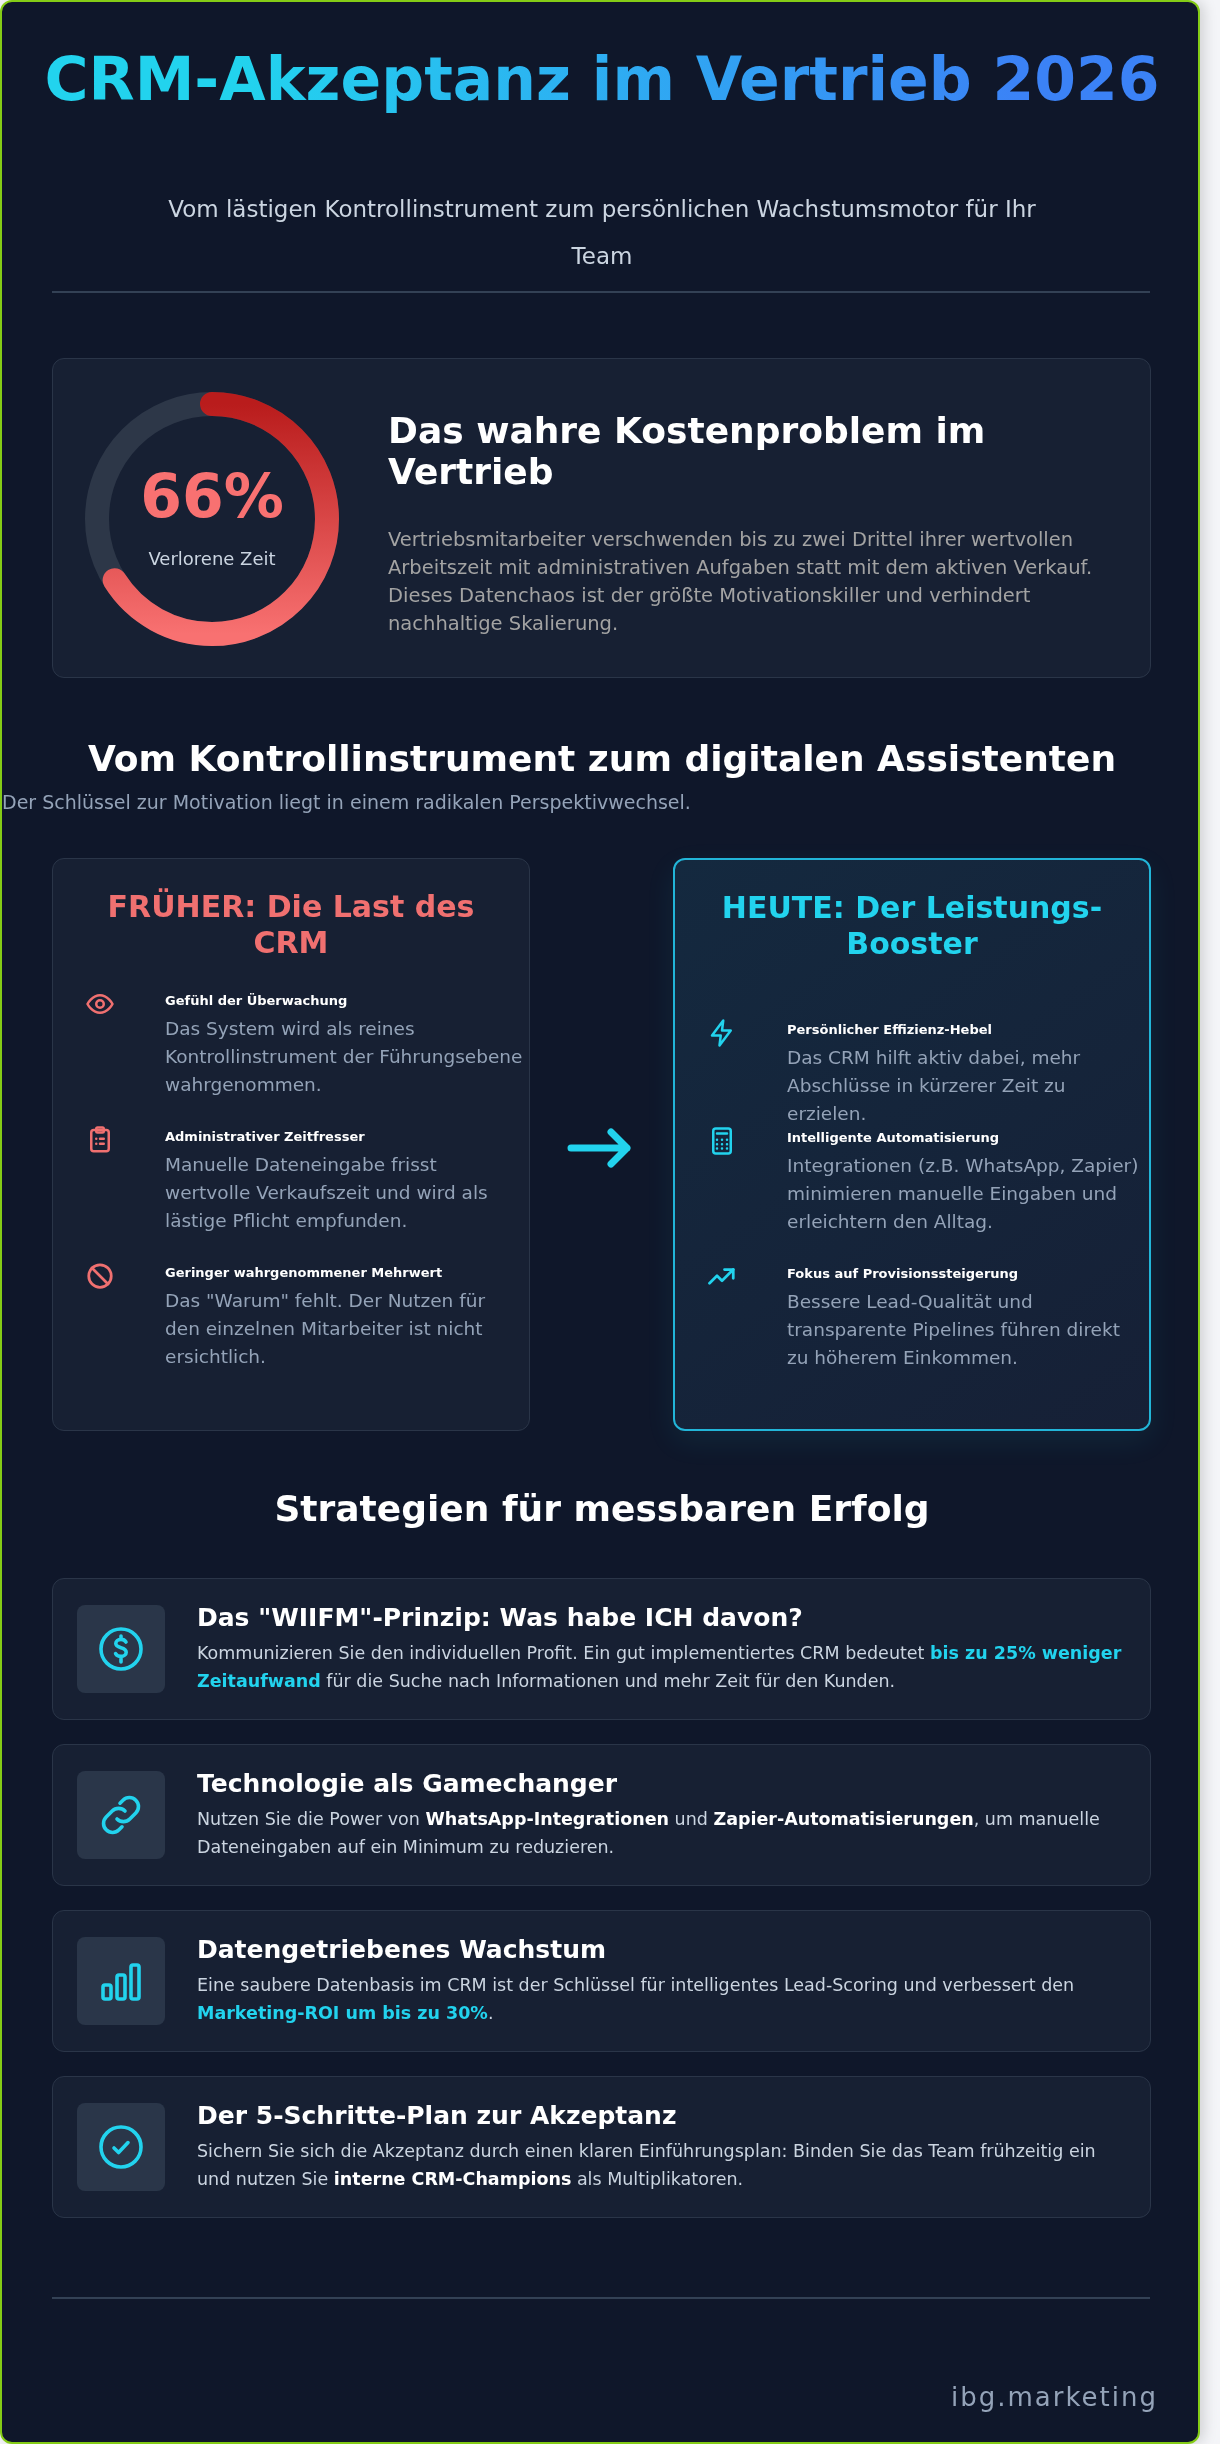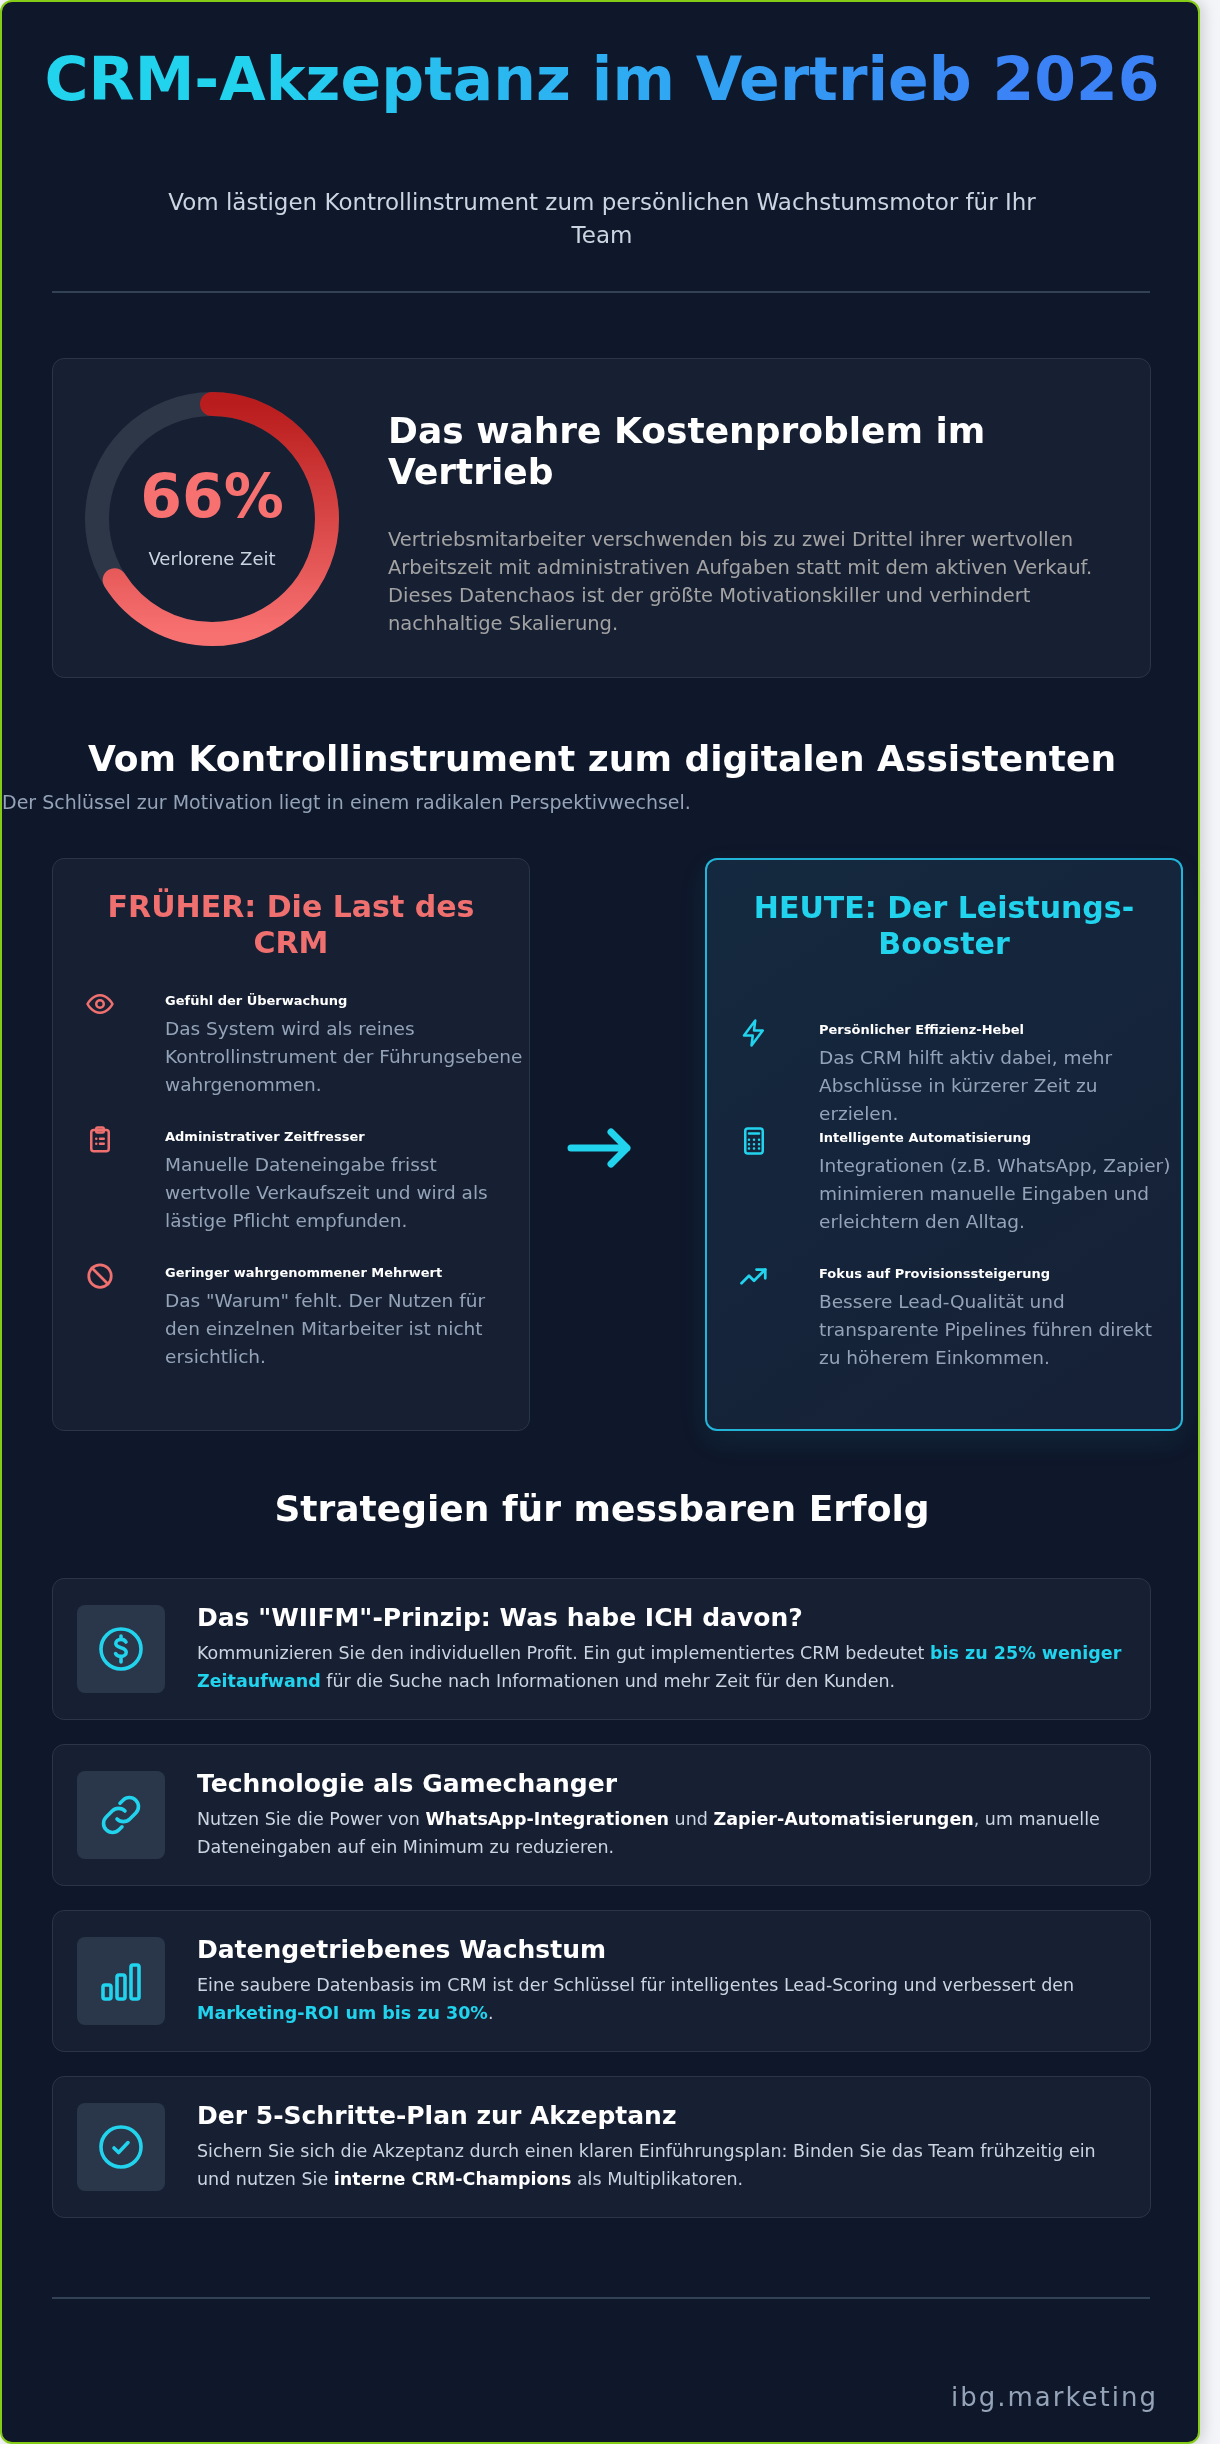--- a/index.html
+++ b/index.html
@@ -9,33 +9,33 @@
     background: #0f172a; border-radius: 12px; border: 2px solid #84cc16;
     box-shadow: 4px 0 14px rgba(0,0,0,0.15);
   }
   .abs { position: absolute; }
   .title {
     left: 0; top: 42px; width: 1200px; text-align: center;
     font-size: 60px; font-weight: bold; line-height: 70px;
     background: linear-gradient(90deg, #22d3ee 20%, #3b82f6 85%);
     -webkit-background-clip: text; background-clip: text; color: transparent;
   }
-  .subtitle { left: 150px; top: 184px; width: 900px; text-align: center; font-size: 23px; line-height: 33px; color: #cbd5e1; }
+  .subtitle { left: 150px; top: 184px; width: 900px; text-align: center; font-size: 23px; line-height: 47px; color: #cbd5e1; }
   .hr { height: 2px; background: #334155; }
   .card { background: #172033; border: 1px solid #2a3548; border-radius: 12px; }
   .ring-wrap { left: 80px; top: 387px; width: 260px; height: 260px; }
   .ring-center { position: absolute; left: 0; top: 0; width: 260px; height: 260px; display: flex; flex-direction: column; align-items: center; justify-content: center; }
   .ring-value { font-size: 60px; font-weight: bold; color: #f87171; line-height: 64px; margin-top: -6px; }
   .ring-label { font-size: 18px; color: #cbd5e1; margin-top: 20px; }
   .problem-h { left: 386px; top: 408px; width: 720px; font-size: 36px; font-weight: bold; color: #ffffff; line-height: 41px; }
   .problem-p { left: 386px; top: 524px; width: 740px; font-size: 19.5px; line-height: 28px; color: #a3a3a3; }
   .sec-h { left: 0; top: 736px; width: 1200px; text-align: center; font-size: 36px; font-weight: bold; color: #fff; }
   .sec-sub { left: 0; top: 789px; width: 1200px; text-align: left; font-size: 19px; color: #94a3b8; }
   .before { left: 50px; top: 856px; width: 478px; height: 573px; padding-left: 33px; }
-  .after { left: 671px; top: 856px; width: 478px; height: 573px; background: linear-gradient(145deg, #14293f 0%, #162036 100%); border: 2.5px solid #22b5d8; box-shadow: 0 10px 30px rgba(34,211,238,0.08); margin-left: 32px; }
+  .after { left: 671px; top: 856px; width: 478px; height: 573px; background: linear-gradient(145deg, #14293f 0%, #162036 100%); border: 2.5px solid #22b5d8; box-shadow: 0 10px 30px rgba(34,211,238,0.08); }
   .col-h { position: absolute; left: 0; width: 100%; top: 30px; text-align: center; font-size: 30px; font-weight: bold; line-height: 36px; padding: 0 30px; }
   .col-h.red { color: #f07070; }
   .col-h.cyan { color: #22d3ee; }
   .item { position: absolute; left: 32px; width: 420px; }
   .item .ico { position: absolute; left: 0; top: 2px; width: 30px; height: 30px; }
   .item .txt { position: absolute; left: 80px; width: 360px; }
   .item .it-h { font-size: 13px; font-weight: bold; color: #fff; line-height: 28px; }
   .item .it-p { font-size: 18.5px; color: #94a3b8; line-height: 28px; }
   .arrow { left: 563px; top: 1122px; width: 72px; height: 48px; }
   .strat-h { left: 0; top: 1486px; width: 1200px; text-align: center; font-size: 36px; font-weight: bold; color: #fff; }

